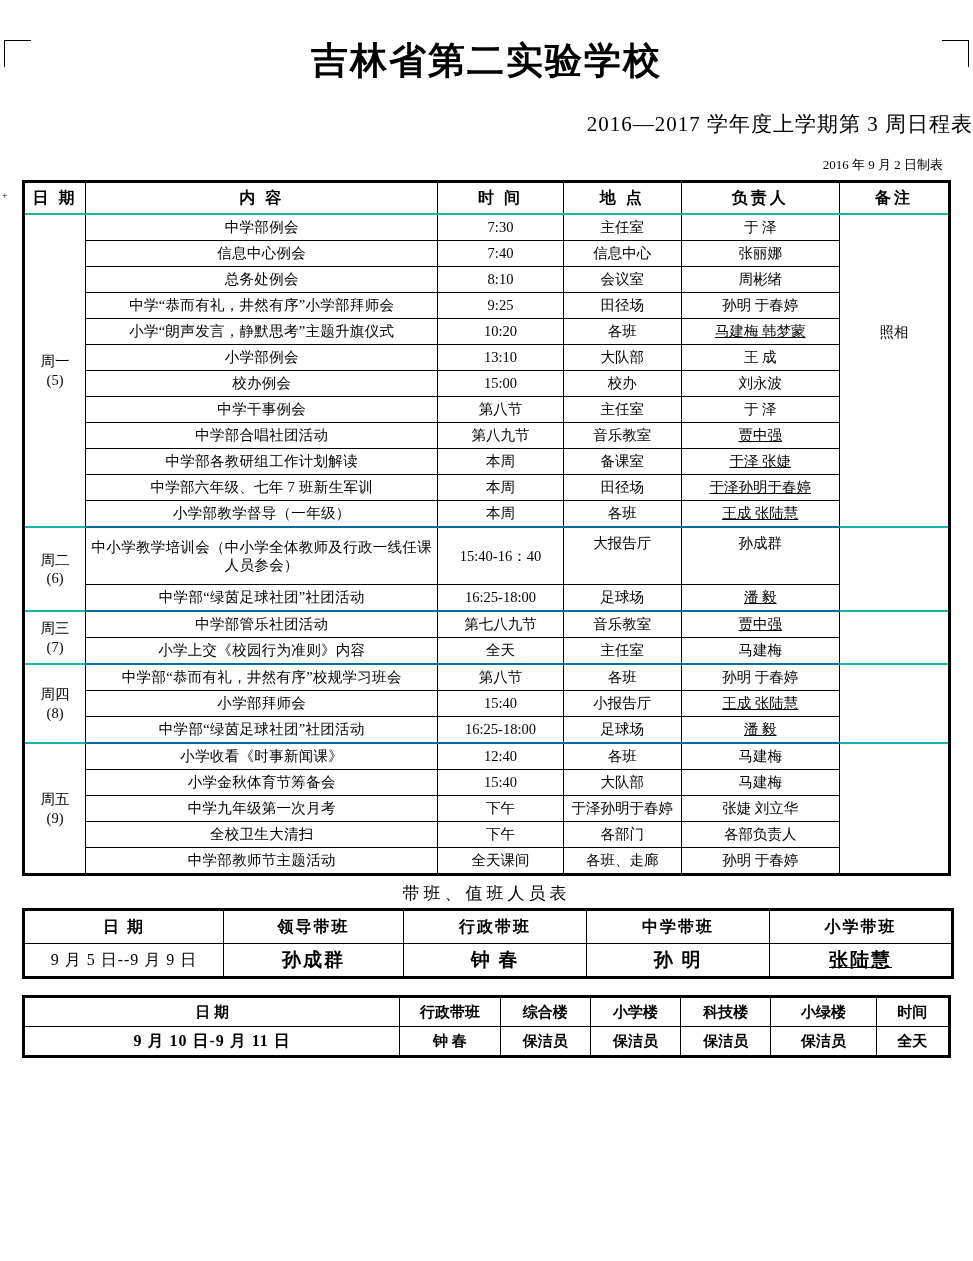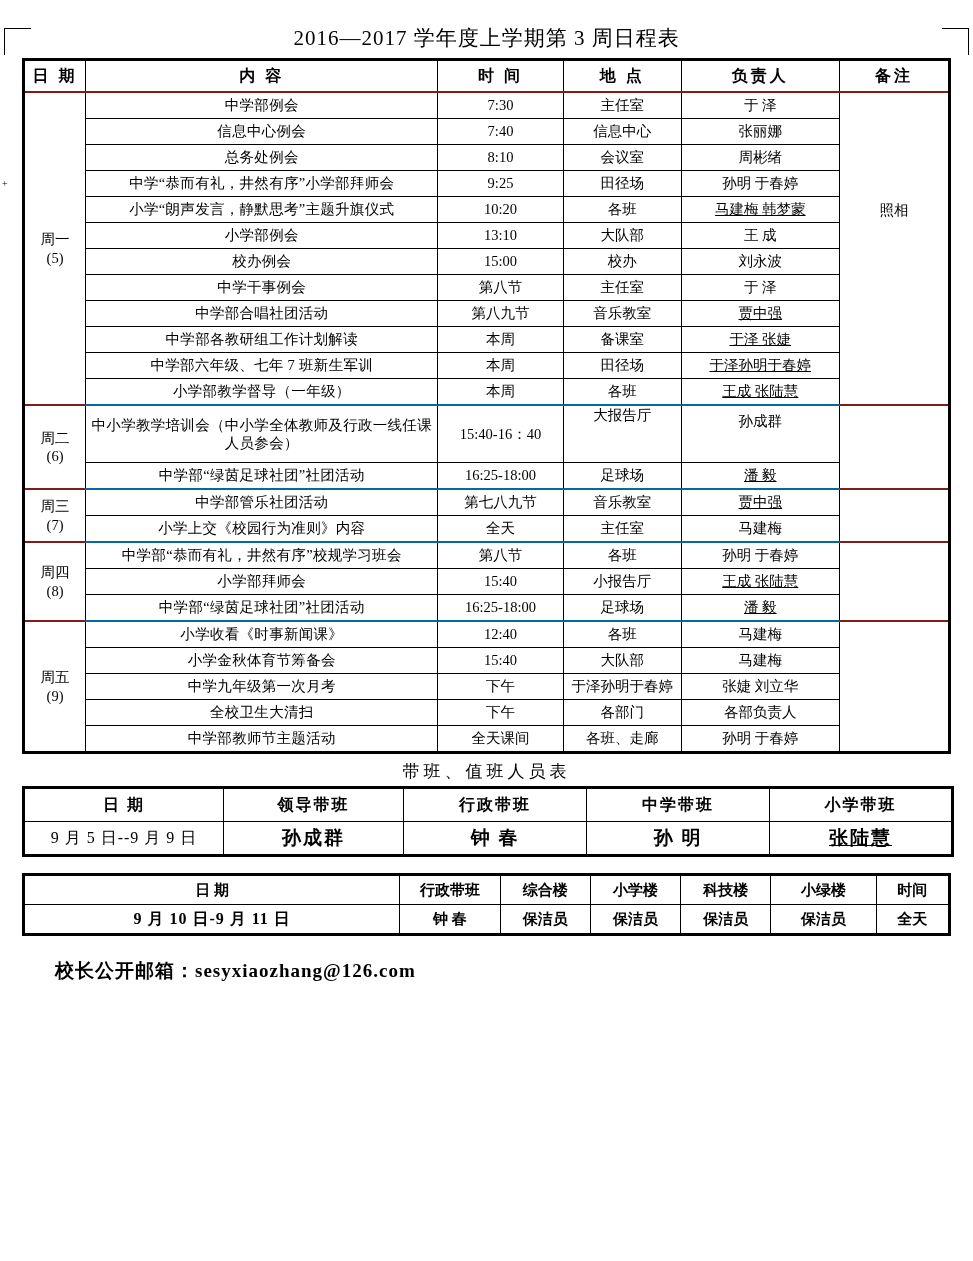--- a/index.html
+++ b/index.html
@@ -44,21 +44,21 @@
 
   .title {
     text-align: center;
     font-size: 37px;
     font-weight: bold;
     letter-spacing: 2px;
     margin-top: 36px;
     font-family: "Liberation Serif", "DejaVu Serif", serif;
   }
   .subtitle {
-    text-align: center;
+    text-align: right;
     font-size: 21px;
     margin-top: 24px;
     letter-spacing: 1px;
   }
   .madeon {
     text-align: right;
     font-size: 13px;
     margin-top: 18px;
     padding-right: 30px;
   }
@@ -91,21 +91,21 @@
     text-align: left;
     padding-left: 10px;
     letter-spacing: 0.3px;
   }
   td.day-cell {
     font-size: 15px;
     line-height: 1.5;
     border-top: 2px solid #000;
     border-bottom: 2px solid #000;
   }
-  tr.day-start > td { border-top: 2px solid #7f1d1d; }
+  tr.day-start > td { border-top: 2px solid #14b8a6; }
   tr.day-end > td { border-bottom: 2px solid #0369a1; }
   .u { text-decoration: underline; }
   .two-line { line-height: 1.35; }
 
   .sec-title {
     text-align: center;
     font-size: 17px;
     font-weight: normal;
     letter-spacing: 4px;
     margin: 6px 0 3px 0;
@@ -171,21 +171,23 @@
 </style>
 </head>
 <body>
 
 <div class="page">
   <div class="crop tl"></div>
   <div class="crop tr"></div>
 
   <div class="edge-mark">+</div>
 
+  <div class="title">吉林省第二实验学校</div>
   <div class="subtitle">2016—2017 学年度上学期第 3 周日程表</div>
+  <div class="madeon">2016 年 9 月 2 日制表</div>
 
   <div class="tbl-wrap">
     <table class="main">
       <colgroup>
         <col style="width:62px">
         <col style="width:352px">
         <col style="width:125px">
         <col style="width:118px">
         <col style="width:158px">
         <col style="width:110px">
@@ -274,21 +276,21 @@
           <td class="content-cell">小学部教学督导（一年级）</td>
           <td>本周</td>
           <td>各班</td>
           <td class="u">王成  张陆慧</td>
         </tr>
 
         <tr class="day-start">
           <td class="day-cell" rowspan="2">周二<br>(6)</td>
           <td class="content-cell two-line" style="height:56px;margin-top:35px;">中小学教学培训会（中小学全体教师及行政一线任课人员参会）</td>
           <td>15:40-16：40</td>
-          <td style="vertical-align:top;padding-top:0;">大报告厅</td>
+          <td style="vertical-align:top;padding-top:6px;">大报告厅</td>
           <td style="vertical-align:top;padding-top:6px;">孙成群</td>
           <td rowspan="2"></td>
         </tr>
         <tr class="day-end">
           <td class="content-cell">中学部“绿茵足球社团”社团活动</td>
           <td>16:25-18:00</td>
           <td>足球场</td>
           <td class="u">潘  毅</td>
         </tr>
 
@@ -417,16 +419,13 @@
       <td>钟  春</td>
       <td>保洁员</td>
       <td>保洁员</td>
       <td>保洁员</td>
       <td>保洁员</td>
       <td>全天</td>
     </tr>
   </tbody>
     </table>
 
-  <div class="footer">
-    <span>校长公开邮箱：</span><span class="mail">sesyxiaozhang@126.com</span>
-  </div>
 </div>
 
 </body></html>

